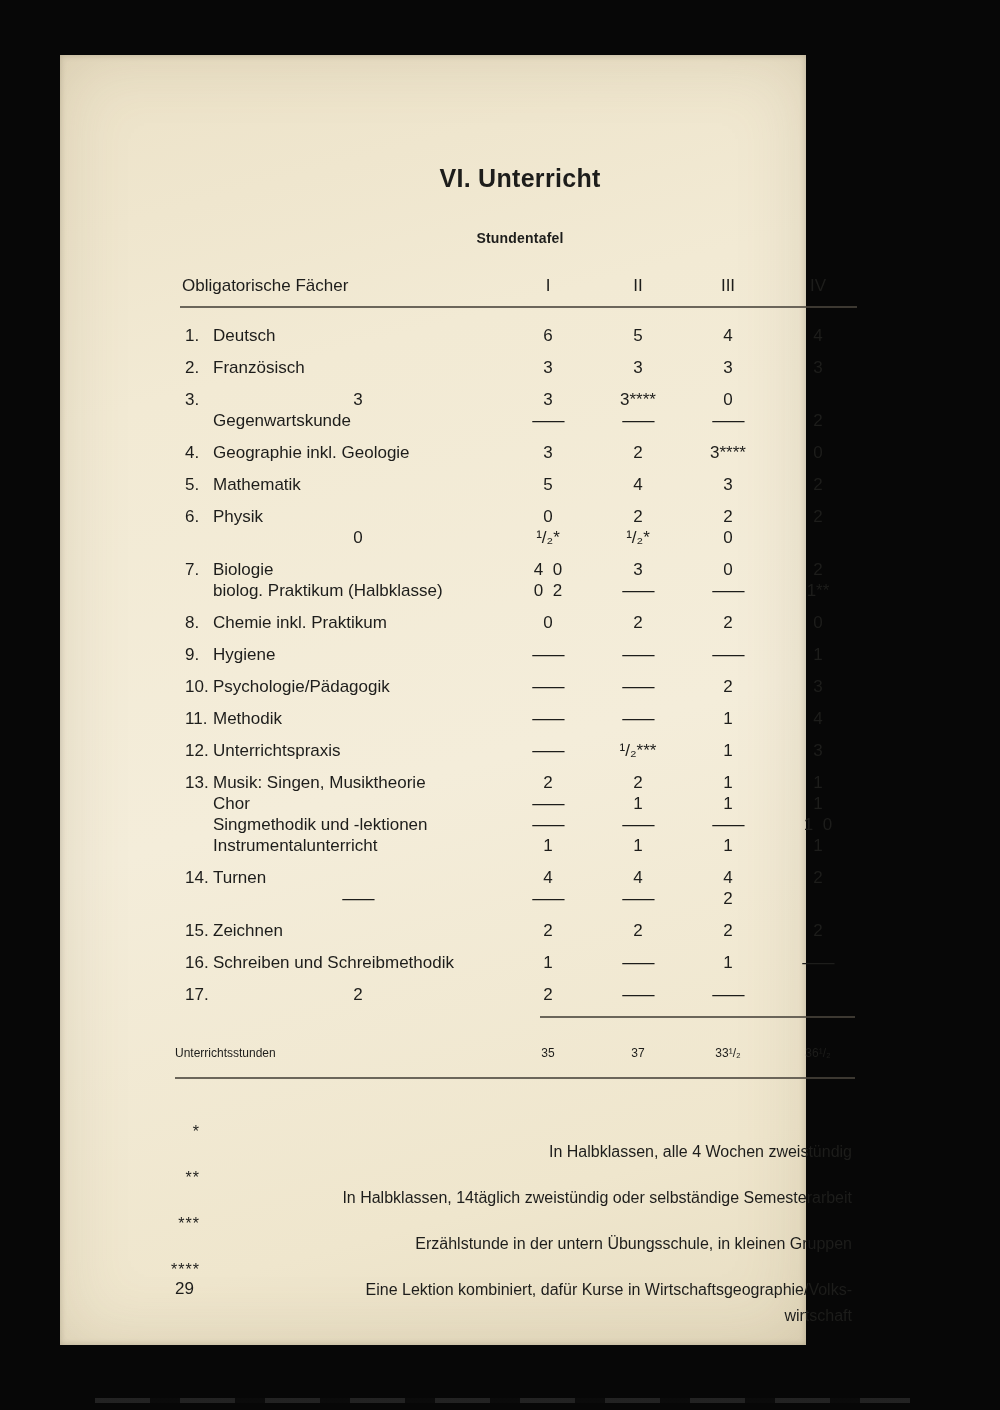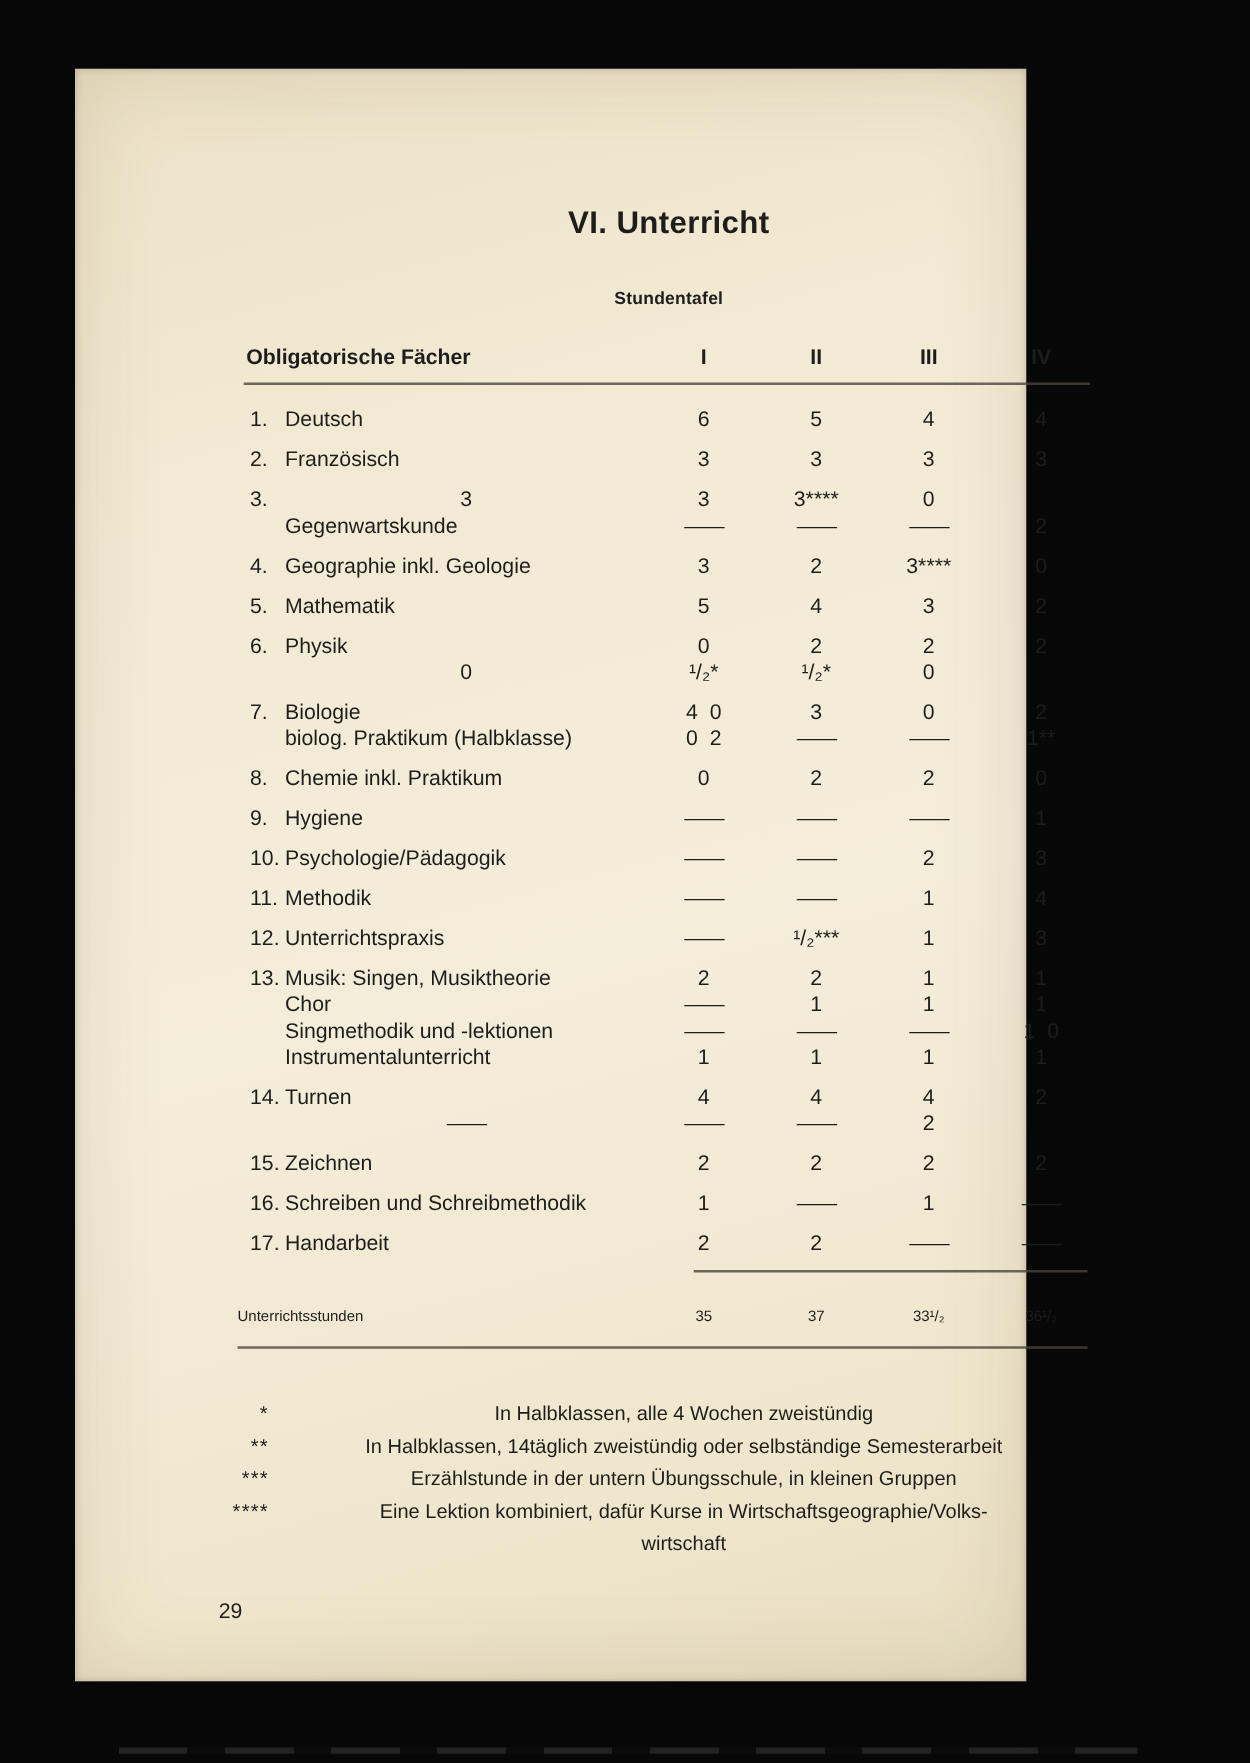--- a/index.html
+++ b/index.html
@@ -10,38 +10,37 @@
     overflow:hidden;
     font-family:"Liberation Sans", sans-serif;
     color:#1d1d1b;
   }
   .paper{
     position:absolute;
     left:60px;top:55px;
     width:746px;height:1290px;
     background:linear-gradient(165deg,#ece2c8 0%,#f2ead4 25%,#f4edda 55%,#efe6cd 85%,#e7ddc2 100%);
     box-shadow:inset 0 0 70px rgba(120,100,60,.18), inset 0 0 6px rgba(60,50,30,.25);
-    padding-left:15px;
   }
   .head-block{margin-left:120px;width:680px;text-align:center;}
   .title{
     margin-top:108px;
     font-size:25px;font-weight:bold;line-height:30px;
     letter-spacing:.3px;
   }
   .subtitle{
     margin-top:36px;
     font-size:14px;font-weight:bold;line-height:18px;
     letter-spacing:.2px;
   }
   .thead{
     display:grid;
     grid-template-columns:321px 90px 90px 90px 90px;
     margin-left:122px;margin-top:28px;
-    font-size:17px;line-height:22px;font-weight:bold;
+    font-size:17px;line-height:22px;
   }
   .rule{height:2px;background:#4a453c;opacity:.8;}
   .rule-header{margin-left:120px;width:677px;margin-top:9px;}
   .rule-totals{margin-left:480px;width:315px;margin-top:10px;}
   .rule-bottom{margin-left:115px;width:680px;margin-top:13px;}
   .tbody{margin-left:125px;margin-top:17px;}
   .trow{margin-bottom:11px;}
   .tline{
     display:grid;
     grid-template-columns:28px 290px 90px 90px 90px 90px;
@@ -59,21 +58,21 @@
     font-size:12px;line-height:22px;
   }
   .footnotes{
     display:grid;
     grid-template-columns:60px 640px;
     column-gap:12px;
     margin-left:80px;margin-top:40px;
     font-size:16px;line-height:26px;
   }
   .fn-marker{text-align:right;letter-spacing:1px;}
-  .fn-text{text-align:center;white-space:pre-line;}
+  .fn-text{text-align:right;white-space:pre-line;margin-top:20px;}
   .page-number{
     position:absolute;left:115px;bottom:46px;
     font-size:17px;
   }
   .scan-artifact{
     position:absolute;left:95px;bottom:7px;height:5px;width:815px;
     background:repeating-linear-gradient(90deg,#555 0 55px,#121212 55px 85px);
     opacity:.35;
   }
 </style>
@@ -307,21 +306,20 @@
           <div class="c-label">Schreiben und Schreibmethodik</div>
           <div class="c-val">1</div>
           <div class="c-val"><span class="dash">—</span></div>
           <div class="c-val">1</div>
           <div class="c-val"><span class="dash">—</span></div>
         </div>
       </div>
       <div class="trow">
         <div class="tline">
           <div class="c-num">17.</div>
-          <div class="c-label">Handarbeit</div>
           <div class="c-val">2</div>
           <div class="c-val">2</div>
           <div class="c-val"><span class="dash">—</span></div>
           <div class="c-val"><span class="dash">—</span></div>
         </div>
       </div>
     </div>
 
   <div class="rule rule-totals"></div>
 

